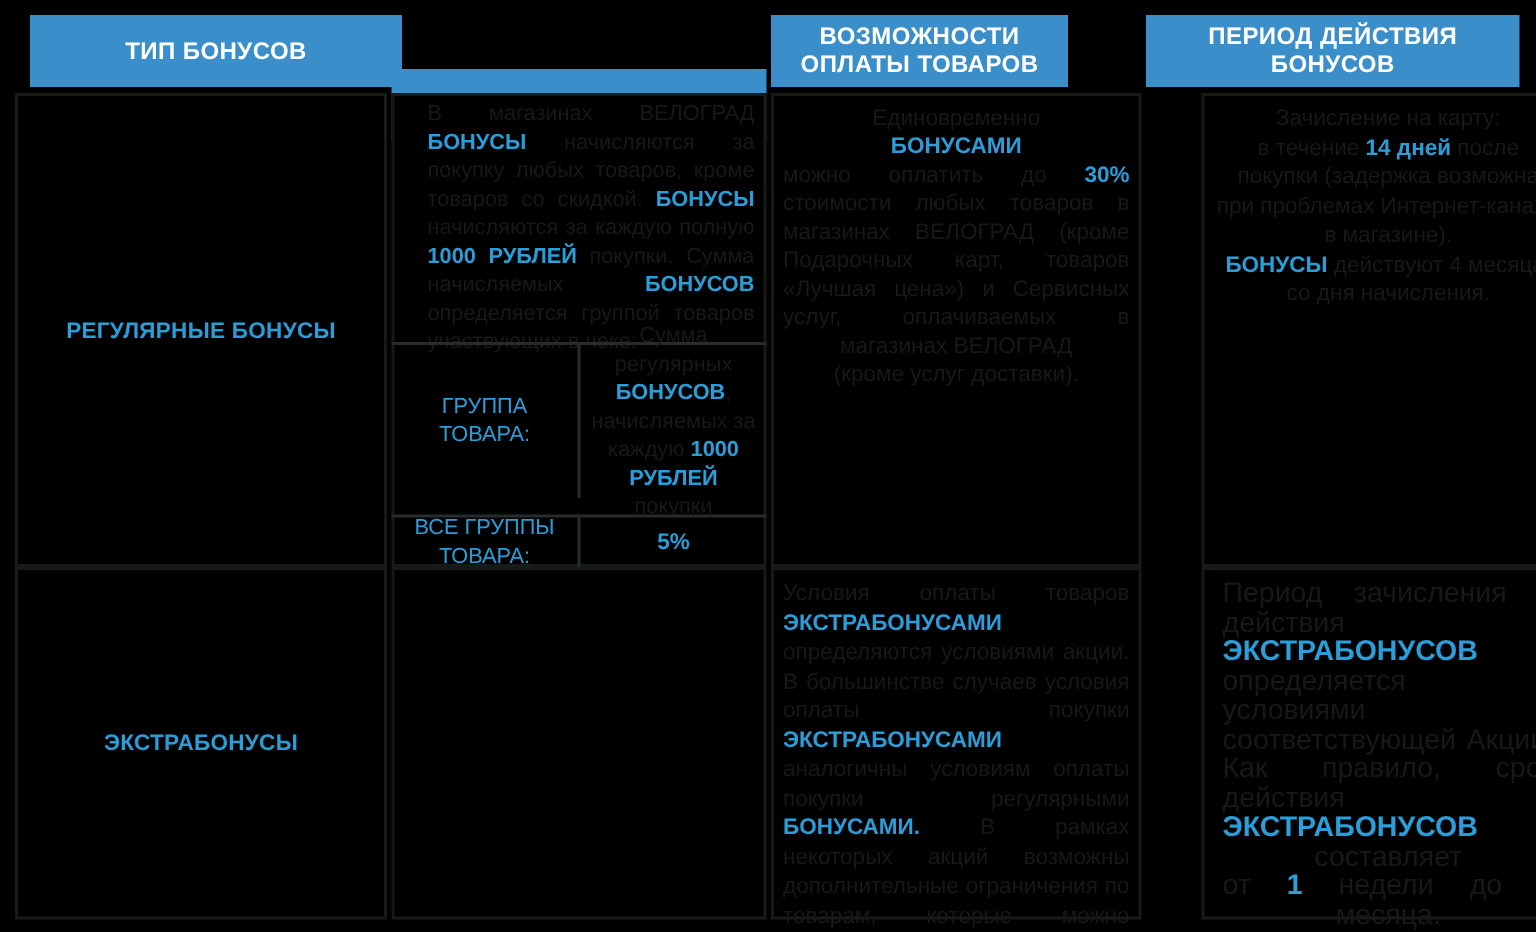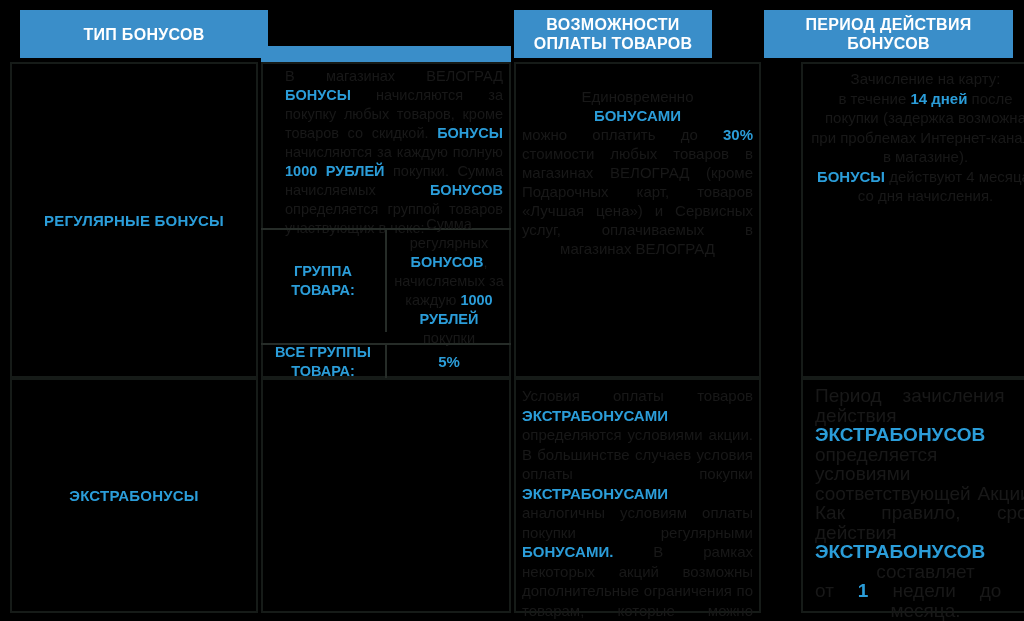--- a/index.html
+++ b/index.html
@@ -42,25 +42,25 @@
   .conditions-par{position:absolute;left:16px;right:0;top:0;padding:3px 6px;text-align:justify;}
 
   .subtable{position:absolute;left:-2px;right:-2px;bottom:-2px;height:148px;
     border-top:2px solid var(--subline,#262c28);}
   .sub-cell{position:absolute;box-sizing:border-box;display:flex;align-items:center;
     justify-content:center;text-align:center;}
   .sub-rowA{top:0;height:102px;}
   .sub-rowB{top:113px;bottom:0;border-top:2px solid var(--subline,#262c28);}
   .sub-left{left:0;width:126px;border-right:2px solid var(--subline,#262c28);}
   .sub-right{left:126px;right:0;}
-  .sub-label{color:var(--accent,#2b9dd9);font-weight:700;font-size:14.5px;line-height:19px;padding:2px 4px;}
+  .sub-label{color:var(--accent,#2b9dd9);font-weight:400;font-size:14.5px;line-height:19px;padding:2px 4px;}
   .sub-value{font-size:14.5px;line-height:19px;padding:2px 6px;}
   .sub-pct{color:var(--accent,#2b9dd9);font-weight:700;font-size:15px;}
 
-  .payment-reg{padding:23px 6px;text-align:justify;text-align-last:center;font-size:15px;}
+  .payment-reg{padding:5px 6px;text-align:justify;text-align-last:center;font-size:15px;}
   .period-reg{padding:5px 8px;text-align:center;font-size:15px;line-height:19.5px;}
   .payment-extra{padding:6px 6px;text-align:justify;text-align-last:center;font-size:15px;line-height:19.5px;}
   .period-extra{padding:6px 12px;text-align:justify;text-align-last:center;font-size:19px;line-height:19.5px;}
 </style>
 </head>
 <body style="--accent: #2b9dd9; --header_bg: #3a8ec9; --header_text: #ffffff; --ink: #181818; --line: #161b18; --subline: #262c28; --table_bg: #000000;">
 
 <div class="bonus-table">
 
   <div class="cell hdr h1">
@@ -92,21 +92,21 @@
       <div class="sub-cell sub-rowB sub-left">
         <span class="sub-label">ВСЕ ГРУППЫ ТОВАРА:</span>
       </div>
       <div class="sub-cell sub-rowB sub-right">
         <span class="sub-pct">5%</span>
       </div>
     </div>
   </div>
 
   <div class="cell bodycell r1 c3">
-    <div class="txt payment-reg"><span>Единовременно</span><br><span class="hl">БОНУСАМИ</span><br><span>можно оплатить до </span><span class="hl">30%</span><span> стоимости любых товаров в магазинах ВЕЛОГРАД (кроме Подарочных карт, товаров «Лучшая цена») и Сервисных услуг, оплачиваемых в магазинах ВЕЛОГРАД</span><br></div>
+    <div class="txt payment-reg"><span>Единовременно</span><br><span class="hl">БОНУСАМИ</span><br><span>можно оплатить до </span><span class="hl">30%</span><span> стоимости любых товаров в магазинах ВЕЛОГРАД (кроме Подарочных карт, товаров «Лучшая цена») и Сервисных услуг, оплачиваемых в магазинах ВЕЛОГРАД</span><br><span>(кроме услуг доставки).</span></div>
   </div>
 
   <div class="cell bodycell r1 c4">
     <div class="txt period-reg"><span>Зачисление на карту:</span><br><span>в течение </span><span class="hl">14 дней</span><span> после покупки (задержка возможна при проблемах Интернет-канала в магазине).</span><br><span class="hl">БОНУСЫ</span><span> действуют 4 месяца,</span><br><span>со дня начисления.</span></div>
   </div>
 
   <div class="cell bodycell r2 c1 type-cell">
     <span class="type-label">ЭКСТРАБОНУСЫ</span>
   </div>
 

